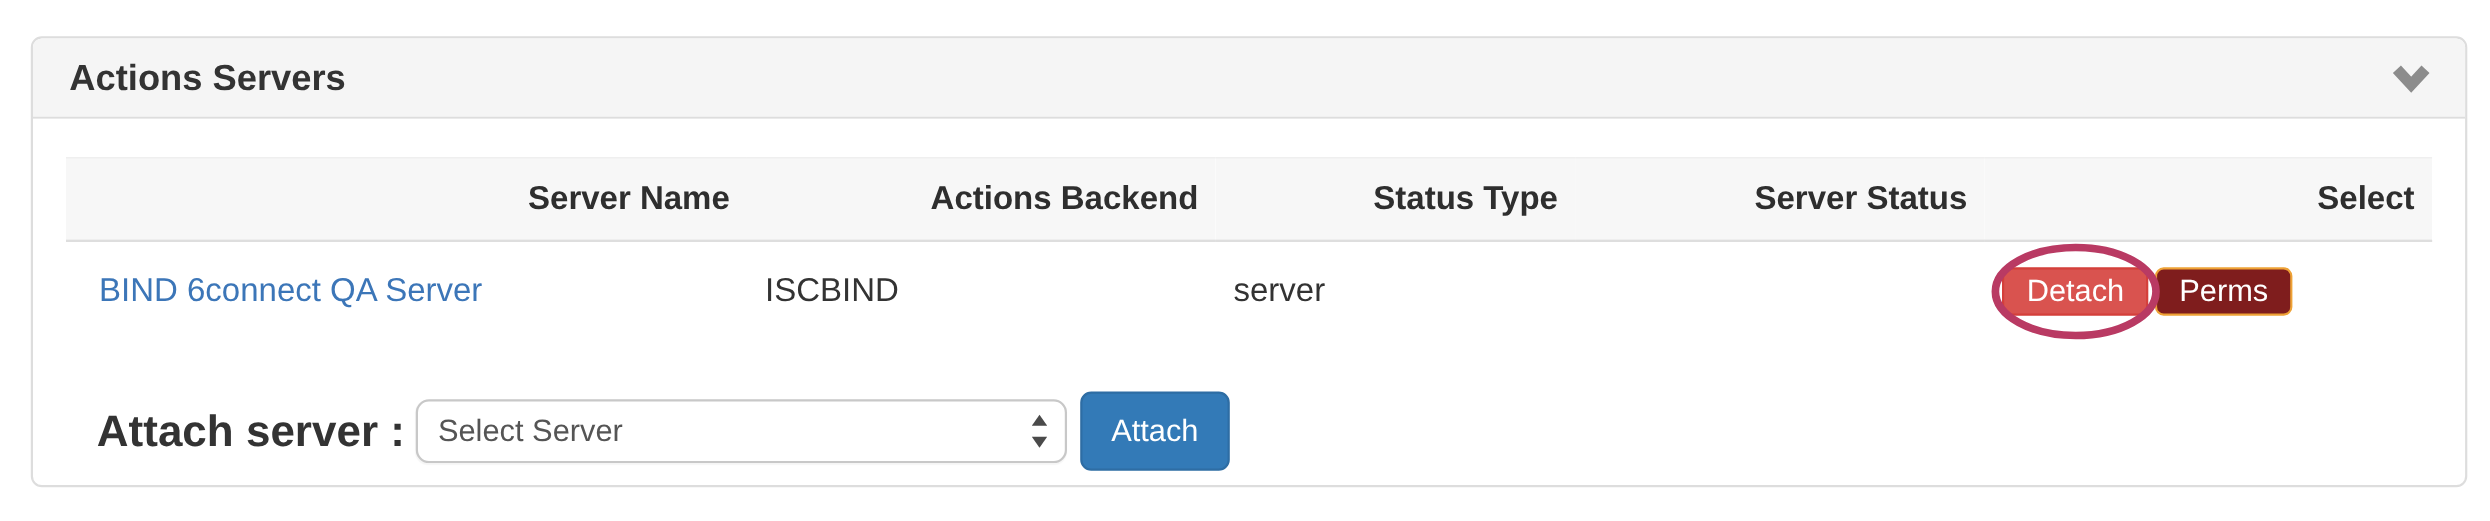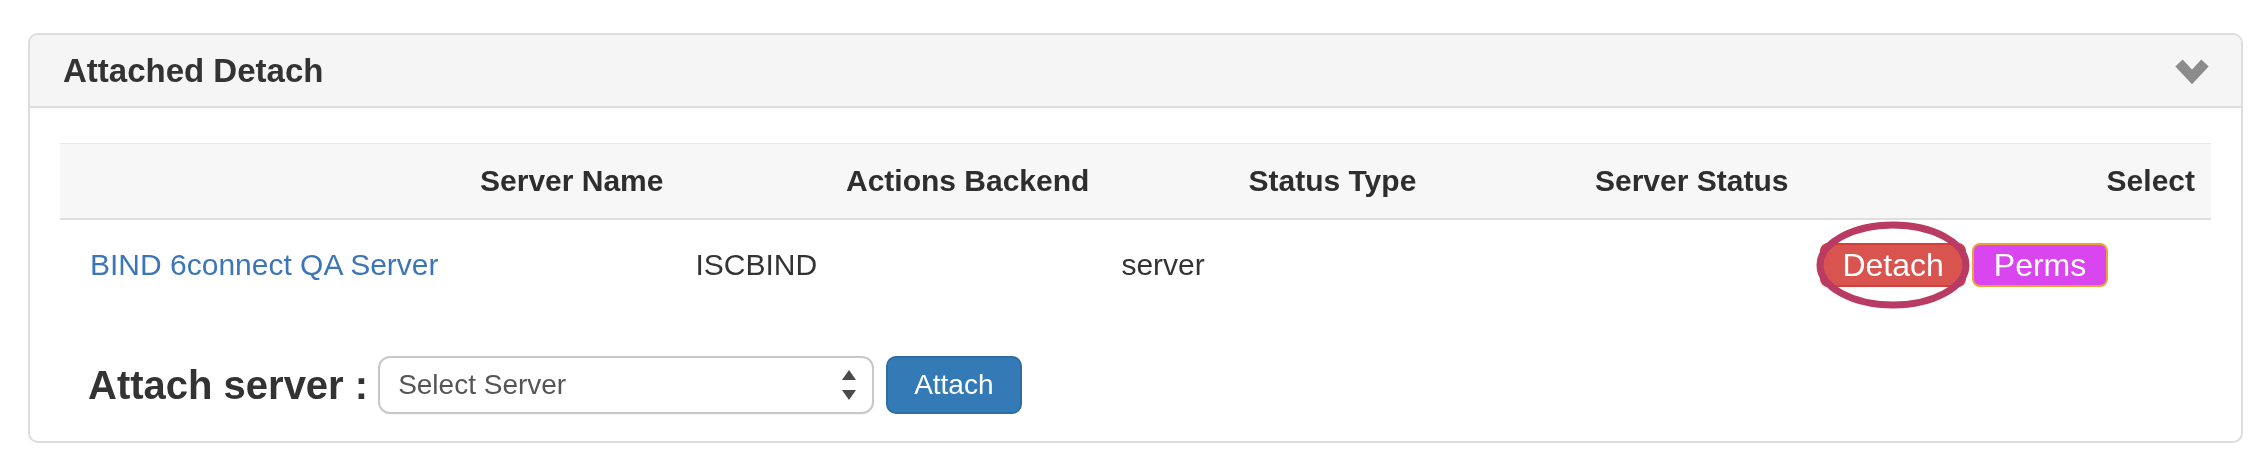--- a/index.html
+++ b/index.html
@@ -56,32 +56,32 @@
   table.servers td {
     padding: 23px 16px;
     line-height: 36px;
     vertical-align: middle;
     white-space: nowrap;
   }
   a.server-link { color: #3c76b8; text-decoration: none; cursor: pointer; margin-left: 14px; }
 
   .btn {
     display: inline-block;
-    font-size: 32px;
+    font-size: 28px;
     line-height: 34px;
     color: #ffffff;
     border-radius: 8px;
     padding: 3px 20px;
     border: 2px solid transparent;
     cursor: pointer;
     font-family: "Liberation Sans", sans-serif;
     vertical-align: middle;
   }
   .btn-danger  { background: #d9534f; border-color: #d43f3a; }
-  .btn-warning { background: #d946ef; border-color: #eea236; }
+  .btn-warning { background: #7f1d1d; border-color: #eea236; }
   .btn-primary { background: #337ab7; border-color: #2e6da4; }
 
   .annotated-wrap { position: relative; display: inline-block; margin-right: 6px; }
   .ellipse-annotation {
     position: absolute;
     left: 50%; top: 50%;
     transform: translate(-50%, -50%);
     pointer-events: none;
     z-index: 2;
   }
@@ -92,48 +92,48 @@
     align-items: center;
   }
   .attach-label {
     font-size: 40px;
     font-weight: bold;
     margin-left: 28px;
     margin-right: 10px;
     white-space: nowrap;
   }
   .select-box {
-    width: 496px;
+    width: 592px;
     height: 58px;
     background: #ffffff;
     border: 2px solid #c8c8c8;
     border-radius: 12px;
     display: flex;
     align-items: center;
     justify-content: space-between;
     padding: 0 14px 0 18px;
     cursor: pointer;
     box-shadow: 0 1px 1px rgba(0,0,0,0.04);
   }
   .select-value { font-size: 28px; color: #555555; }
   .attach-btn {
     margin-left: 12px;
-    height: 58px;
+    height: 72px;
     padding: 9px 26px;
     border-radius: 10px;
     font-size: 28px;
   }
 </style>
 </head>
 <body>
 
 <div class="panel">
 
   <div class="panel-header">
-    <span class="panel-title">Attached Detach</span>
+    <span class="panel-title">Actions Servers</span>
     <span class="chevron">
       <svg width="34" height="28" viewBox="0 0 34 28">
         <path d="M4 6 L17 20 L30 6" fill="none" stroke="#8c8c8c" stroke-width="10" stroke-linecap="butt" stroke-linejoin="miter"></path>
       </svg>
     </span>
   </div>
 
   <div class="panel-body">
 
     <table class="servers">

